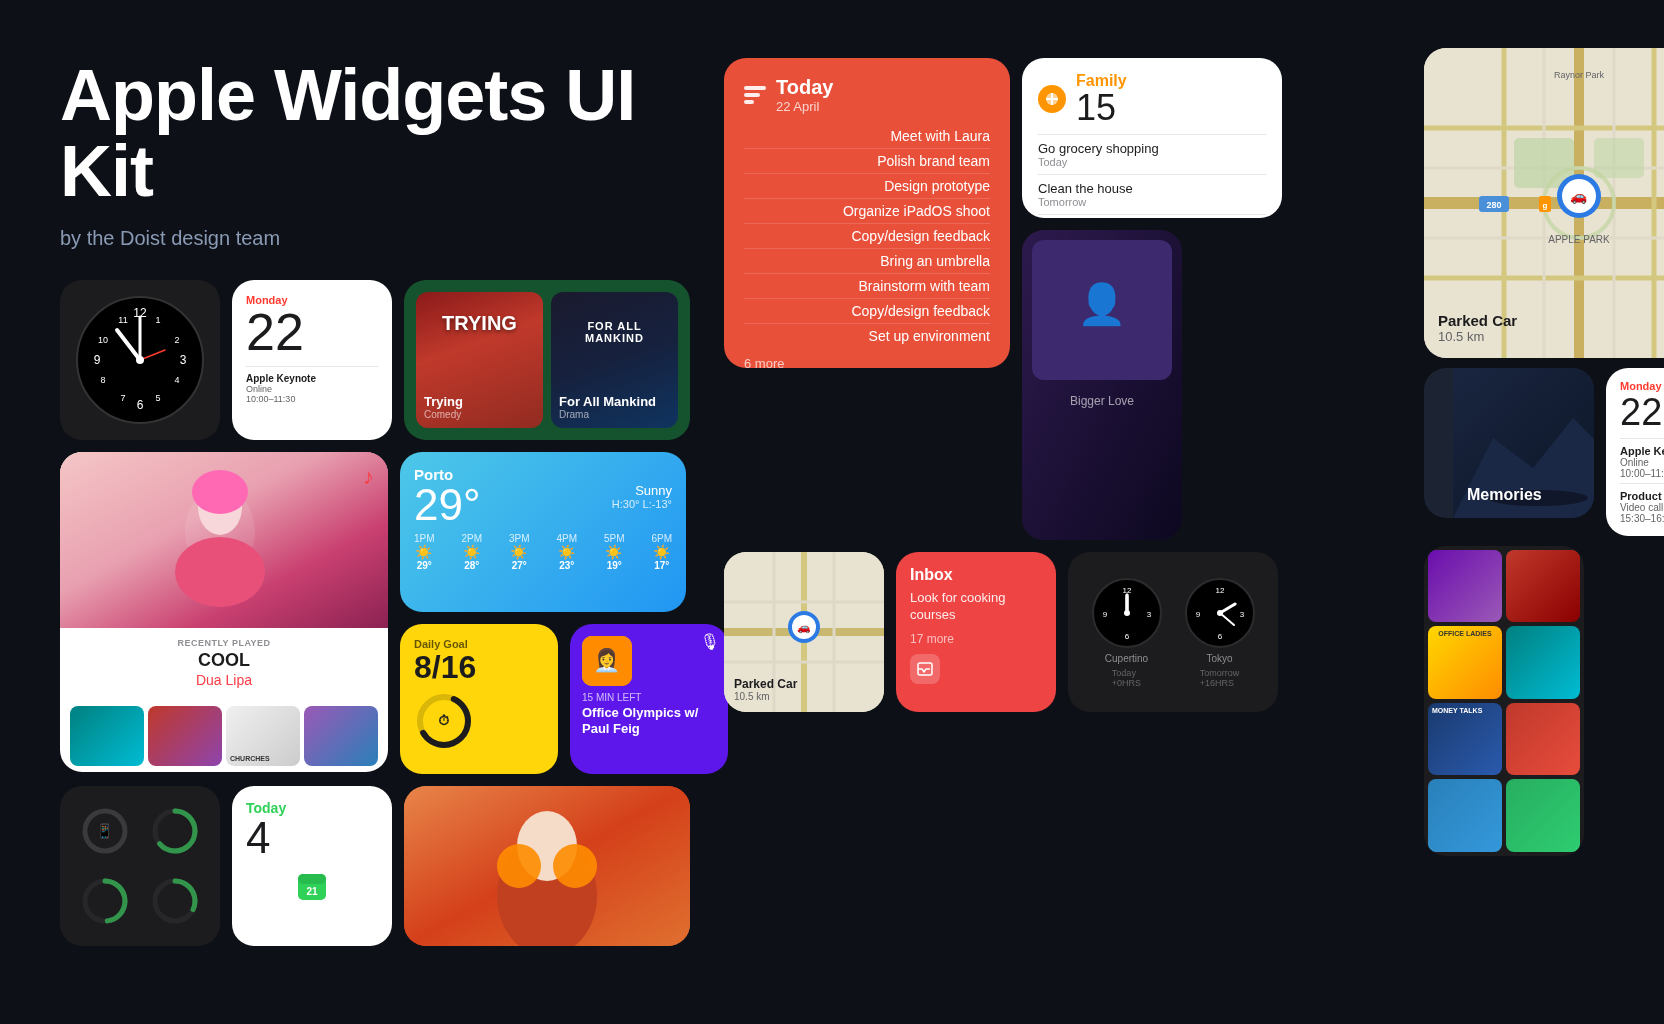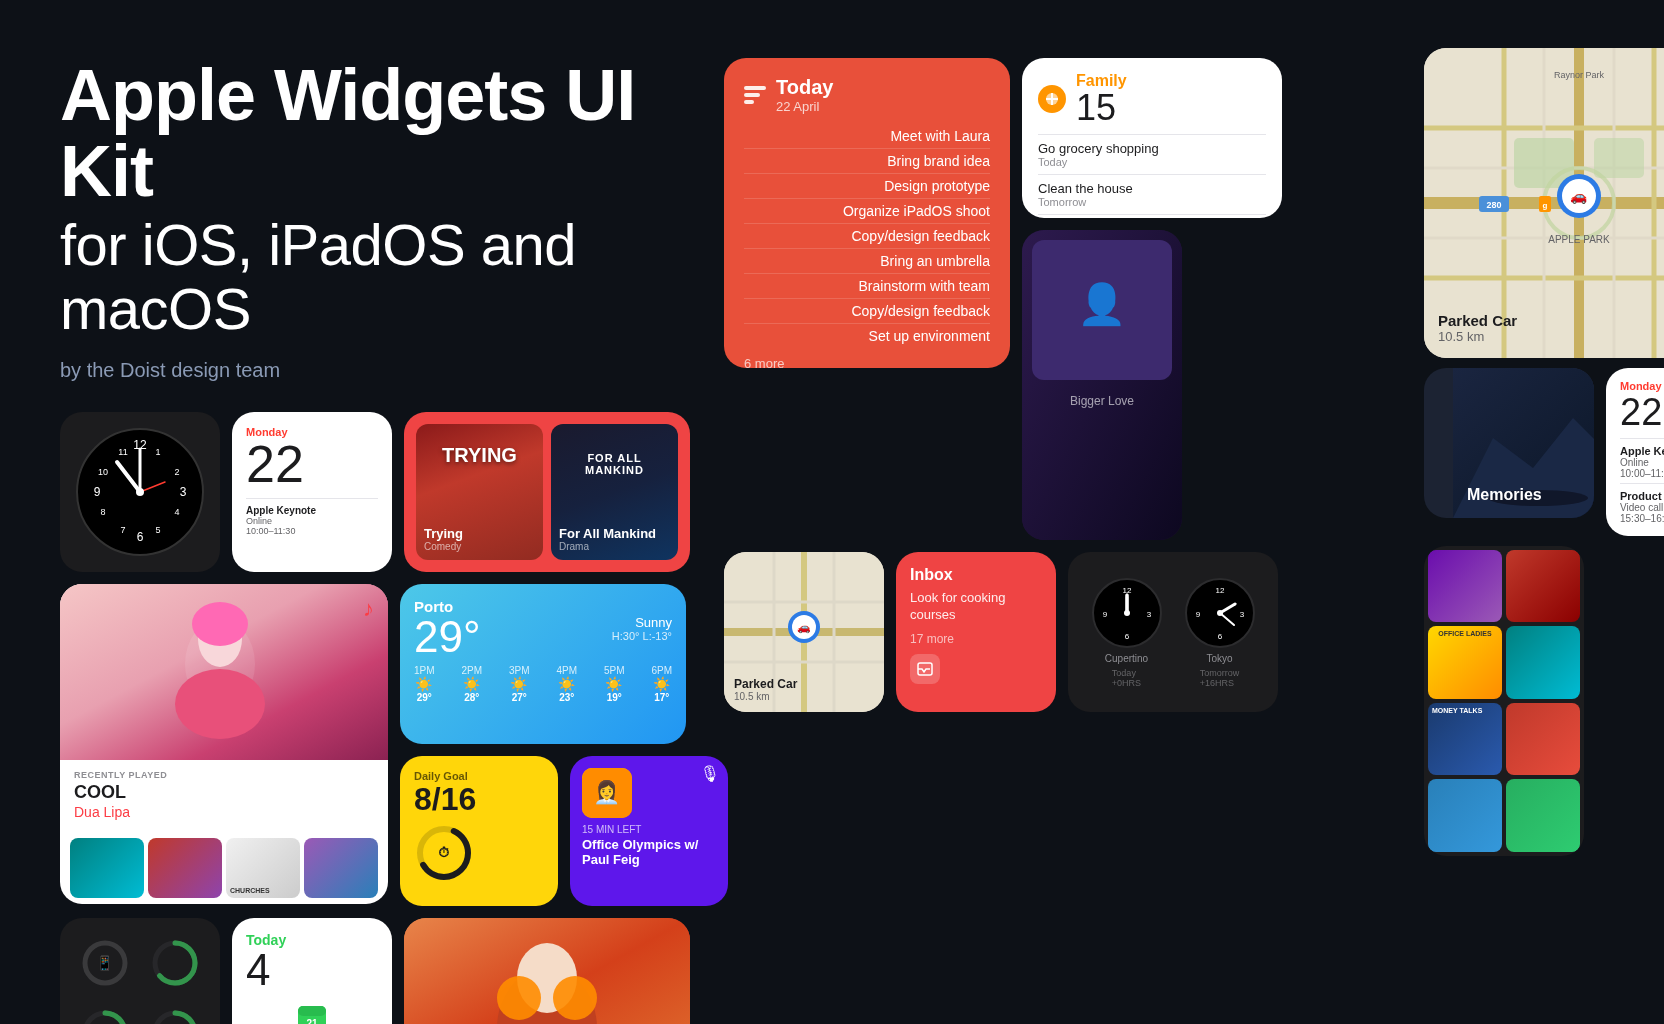--- a/index.html
+++ b/index.html
@@ -184,21 +184,21 @@
     }
     .calendar-small .cs-event-sub {
       font-size: 9px;
       color: #636366;
     }
 
     
     .tv-widget {
       width: 286px;
       height: 160px;
-      background: #ef4444;
+      background: #14532d;
       border-radius: 22px;
       padding: 12px;
       flex-shrink: 0;
       position: relative;
     }
     .tv-logo {
       position: absolute;
       top: 12px;
       right: 12px;
       font-size: 11px;
@@ -356,20 +356,21 @@
     }
     .music-note {
       position: absolute;
       top: 12px;
       right: 14px;
       color: #fc3c44;
       font-size: 22px;
     }
     .music-info {
       padding: 10px 14px;
+      text-align: center;
     }
     .music-recently {
       font-size: 9px;
       font-weight: 600;
       color: #8e8e93;
       text-transform: uppercase;
       letter-spacing: 0.5px;
     }
     .music-song {
       font-size: 18px;
@@ -696,21 +697,20 @@
   </style>
 </head>
 <body>
 
 <div class="all-content">
 
   <div class="left-col">
 
     <div class="hero">
       <h1>Apple Widgets UI Kit</h1>
-      <h2>for iOS, iPadOS and macOS</h2>
       <p>by the Doist design team</p>
     </div>
 
     <div style="display:flex;flex-direction:column;gap:12px;margin-top:30px;">
 
       <div class="widget-row">
 
         <div class="clock-widget widget">
           <svg width="130" height="130" viewBox="0 0 130 130">
             <circle cx="65" cy="65" r="63" fill="#000" stroke="#333" stroke-width="2"></circle>
@@ -969,21 +969,21 @@
             <div class="todoist-stripe"></div>
             <div class="todoist-stripe"></div>
           </div>
           <div class="todoist-title-text">
             <div class="td-title">Today</div>
             <div class="td-date">22 April</div>
           </div>
         </div>
         <ul class="task-list">
           <li>Meet with Laura</li>
-          <li>Bring brand idea</li>
+          <li>Polish brand team</li>
           <li>Design prototype</li>
           <li>Organize iPadOS shoot</li>
           <li>Copy/design feedback</li>
           <li>Bring an umbrella</li>
           <li>Brainstorm with team</li>
           <li>Copy/design feedback</li>
           <li>Set up environment</li>
         </ul>
         <div class="task-more">6 more</div>
       </div>

